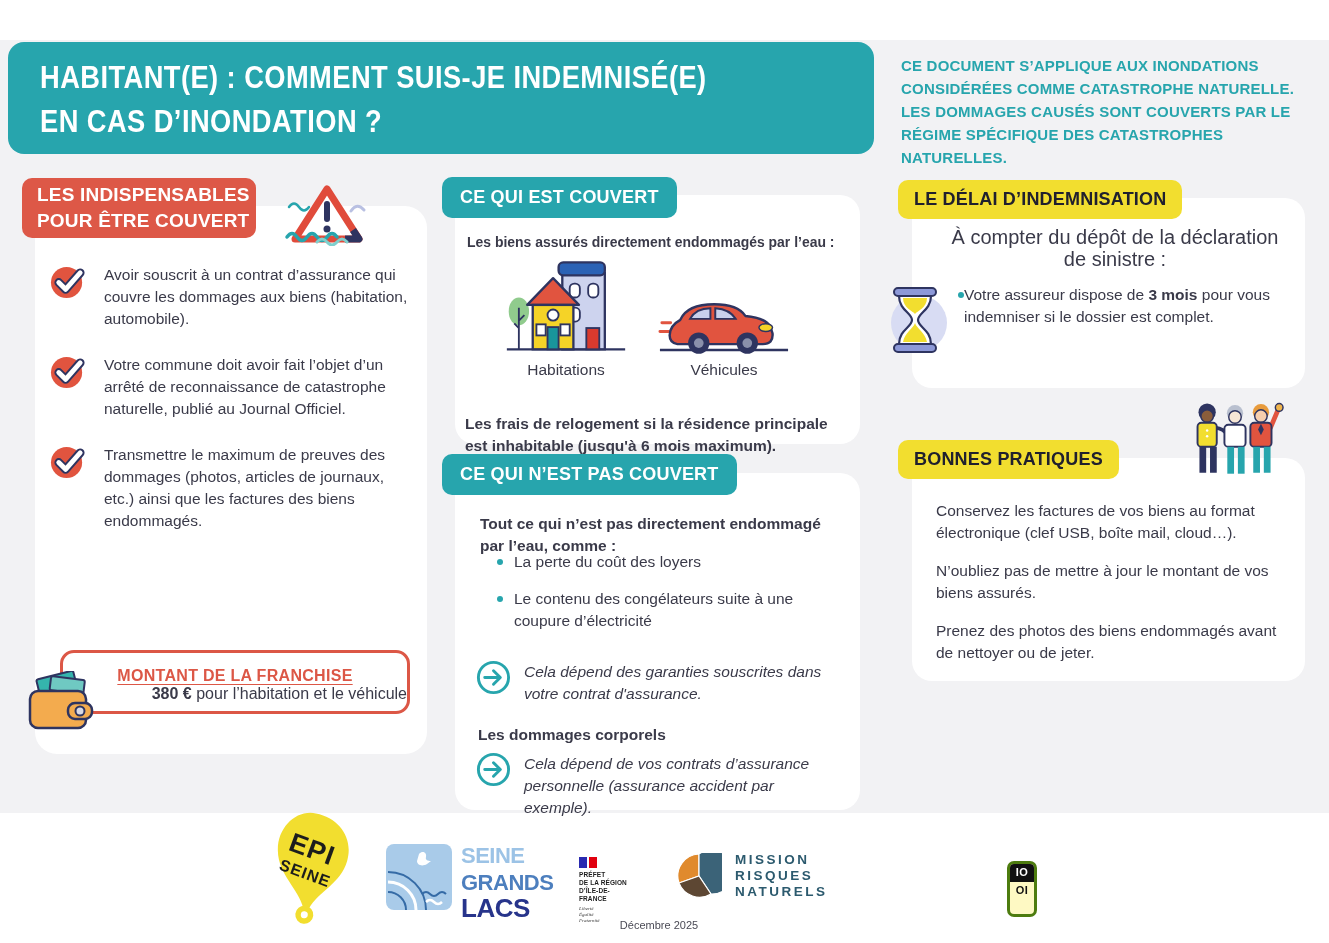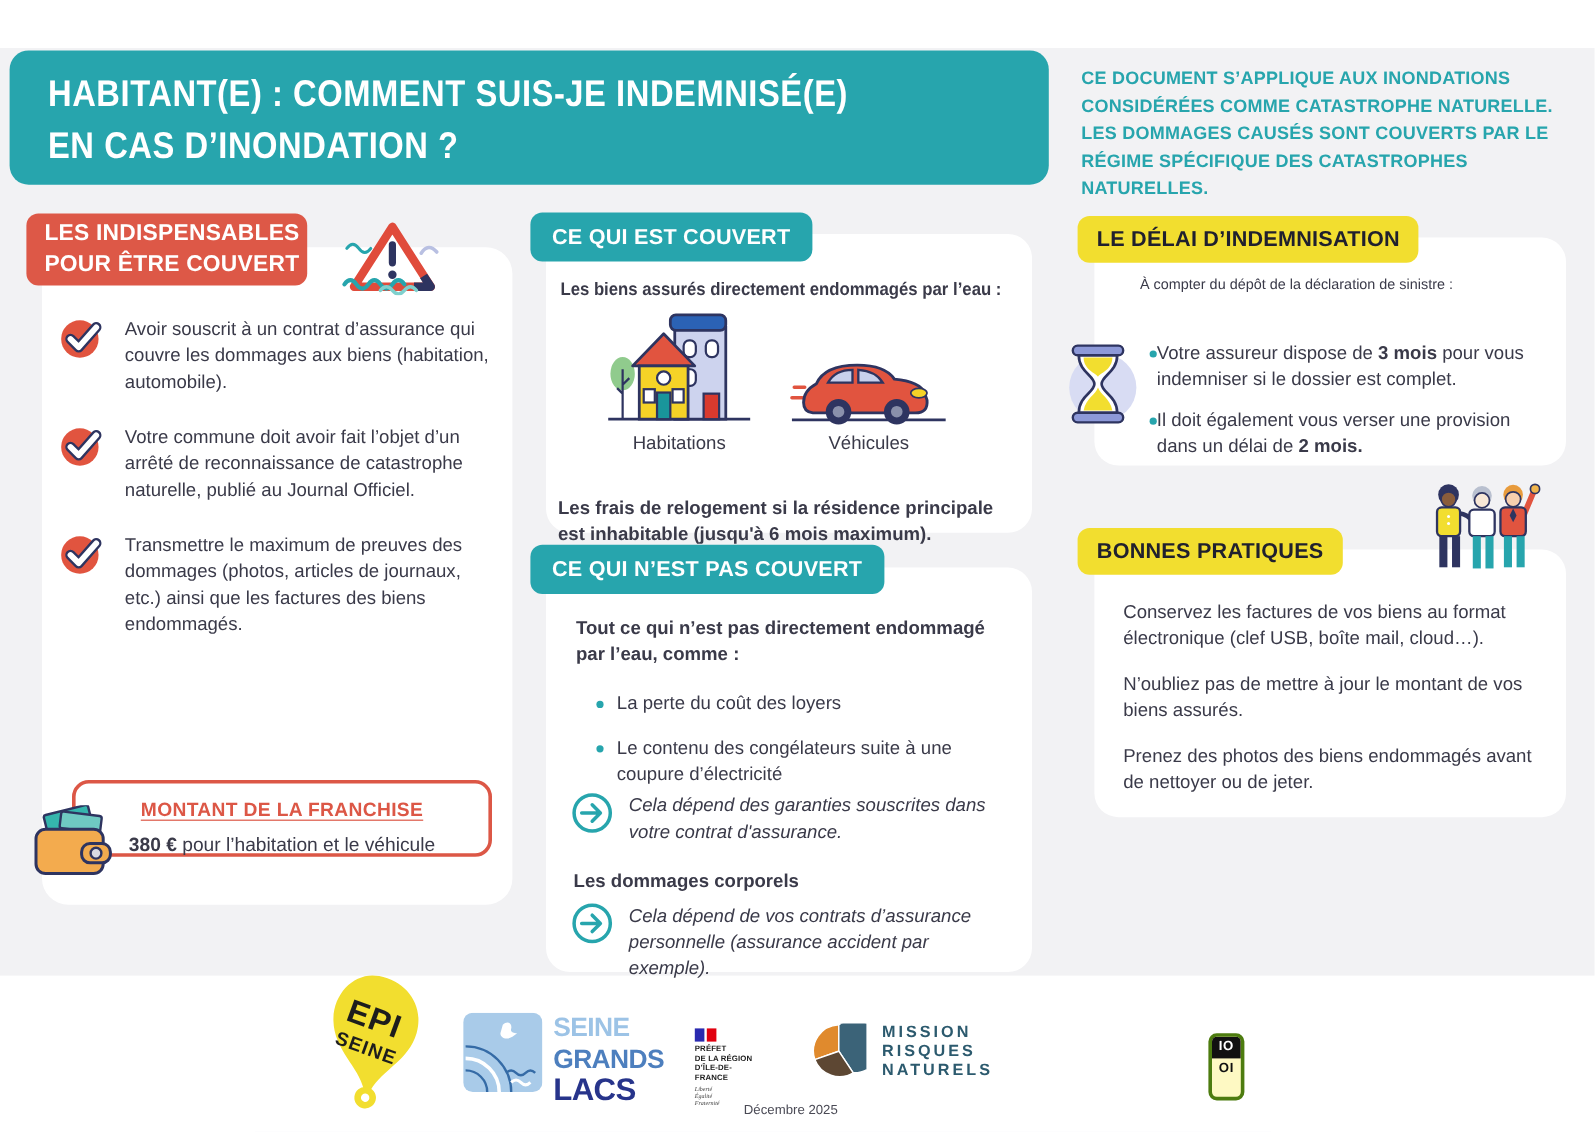--- a/index.html
+++ b/index.html
@@ -31,55 +31,55 @@
   .checklist { position:absolute; left:50px; top:264px; width:362px; display:flex;
     flex-direction:column; gap:24px; z-index:3; }
   .check-item { display:flex; gap:17px; align-items:flex-start; }
   .check-item p { font-size:15.5px; line-height:22px; width:305px; }
   .check-item.justify p { text-align:justify; }
   .check-icon { flex:none; }
   .franchise { position:absolute; left:60px; top:650px; width:350px; height:64px; z-index:3;
     border:3px solid #dc5746; border-radius:14px; background:#fff; text-align:center; padding-top:14px; }
   .franchise-title { color:#dc5746; font-weight:800; font-size:16px; text-decoration:underline;
     text-underline-offset:3px; letter-spacing:.3px; }
-  .franchise-line { margin-top:11px; font-size:16px; }
+  .franchise-line { font-size:16px;text-align:right; }
   .franchise-line b { font-weight:800; }
   .wallet-icon { position:absolute; left:26px; top:671px; z-index:5; }
 
   
   .badge-covered { left:442px; top:177px; }
   .covered-card { left:455px; top:195px; width:405px; height:249px; border-radius:20px; }
   .covered-intro { position:absolute; left:12px; top:38px; font-weight:700; font-size:15px;
     white-space:nowrap; transform:scaleX(.93); transform-origin:left; }
   .houses-illustration { position:absolute; left:50px; top:57px; }
   .car-illustration { position:absolute; left:203px; top:77px; }
   .ill-label { position:absolute; top:166px; font-size:15.5px; text-align:center; }
   .label-habitations { left:50px; width:122px; }
   .label-vehicules { left:203px; width:132px; }
   .covered-footer { position:absolute; left:10px; top:202px; width:388px; font-weight:700;
     font-size:15.5px; line-height:22px;margin-top:16px; }
 
   .badge-notcovered { left:442px; top:454px; }
   .notcovered-card { left:455px; top:473px; width:405px; height:337px; border-radius:20px; }
   .nc-intro { position:absolute; left:25px; top:40px; width:360px; font-weight:700;
     font-size:15.5px; line-height:22px; }
-  .nc-bullets { position:absolute; left:42px; top:103px; width:345px; list-style:none; }
+  .nc-bullets { position:absolute; left:42px; top:78px; width:345px; list-style:none; }
   .nc-bullets li { display:flex; gap:11px; margin-bottom:15px; font-size:15.5px; line-height:22px; }
   .dot { flex:none; width:6px; height:6px; border-radius:50%; background:#27a5ad; margin-top:8px; }
   .note-row { position:absolute; display:flex; gap:12px; align-items:flex-start; }
   .note-row p { font-style:italic; font-size:15.5px; line-height:22px; width:320px; padding-top:2px; }
   .note1 { left:20px; top:186px; }
   .nc-sub { position:absolute; left:23px; top:253px; font-weight:700; font-size:15.5px; }
   .note2 { left:20px; top:278px; }
   .arrow-icon { flex:none; }
 
   
   .badge-delay { left:898px; top:180px; }
   .delay-card { left:912px; top:198px; width:393px; height:190px; border-radius:20px; }
-  .delay-intro { position:absolute; left:38px; top:28px; width:330px; font-size:12px; line-height:22px; }
+  .delay-intro { position:absolute; left:38px; top:28px; width:330px; font-size:20px; line-height:22px;text-align:center; }
   .delay-bullets { position:absolute; left:46px; top:86px; width:330px; list-style:none; }
   .delay-bullets li { display:flex; gap:0; margin-bottom:12px; font-size:15.5px; line-height:22px; }
   .delay-bullets b { font-weight:800; }
   .hourglass-icon { position:absolute; left:886px; top:285px; z-index:5; }
 
   .people-icon { position:absolute; left:1186px; top:399px; z-index:5; }
   .badge-practices { left:898px; top:440px; }
   .practices-card { left:912px; top:458px; width:393px; height:223px; border-radius:20px;
     padding:42px 26px 0 24px; }
   .practices-card p { font-size:15.5px; line-height:22px; margin-bottom:16px; }
@@ -265,24 +265,20 @@
   </section>
 
   <div class="badge badge-yellow badge-delay">LE DÉLAI D’INDEMNISATION</div>
   <section class="card delay-card">
     <div class="delay-intro">À compter du dépôt de la déclaration de sinistre :</div>
     <ul class="delay-bullets">
       <li>
           <span class="dot"></span>
         <span><span>Votre assureur dispose de </span><b>3 mois</b><span> pour vous indemniser si le dossier est complet.</span></span>
       </li>
-      <li>
-          <span class="dot"></span>
-        <span><span>Il doit également vous verser une provision dans un délai de </span><b>2 mois.</b></span>
-      </li>
     </ul>
   </section>
 
   <svg class="hourglass-icon" width="62" height="70" viewBox="0 0 62 70">
     <circle cx="33" cy="38" r="28" fill="#d8dcf3"></circle>
     <path d="M13,11 H45 C45,25 32,28 32,35 C32,42 45,45 45,59 H13 C13,45 26,42 26,35 C26,28 13,25 13,11 Z" fill="#fff" stroke="#2e3460" stroke-width="2.2" stroke-linejoin="round"></path>
     <path d="M17,13 H41 C41,23 31,26 29,29 C27,26 17,23 17,13 Z" fill="#f2de2f"></path>
     <path d="M29,38 C31,44 39,47 41,57 H17 C19,47 27,44 29,38 Z" fill="#f2de2f"></path>
     <rect x="8" y="3" width="42" height="8" rx="4" fill="#8d99d8" stroke="#2e3460" stroke-width="2"></rect>
     <rect x="8" y="59" width="42" height="8" rx="4" fill="#8d99d8" stroke="#2e3460" stroke-width="2"></rect>

